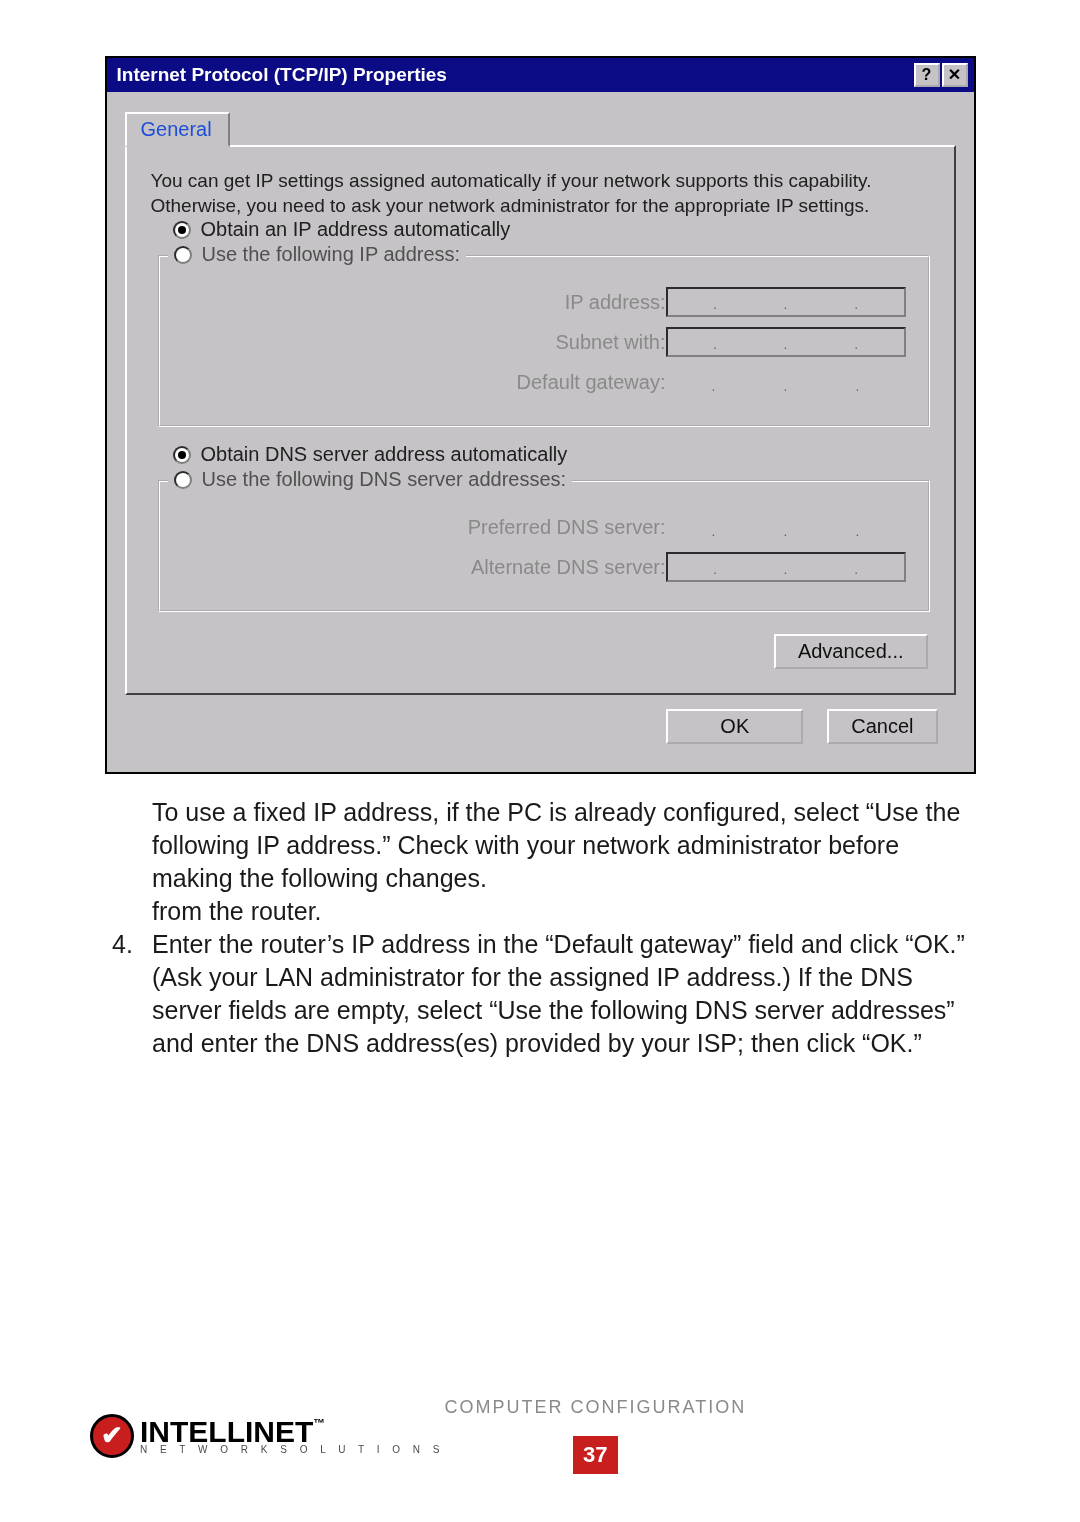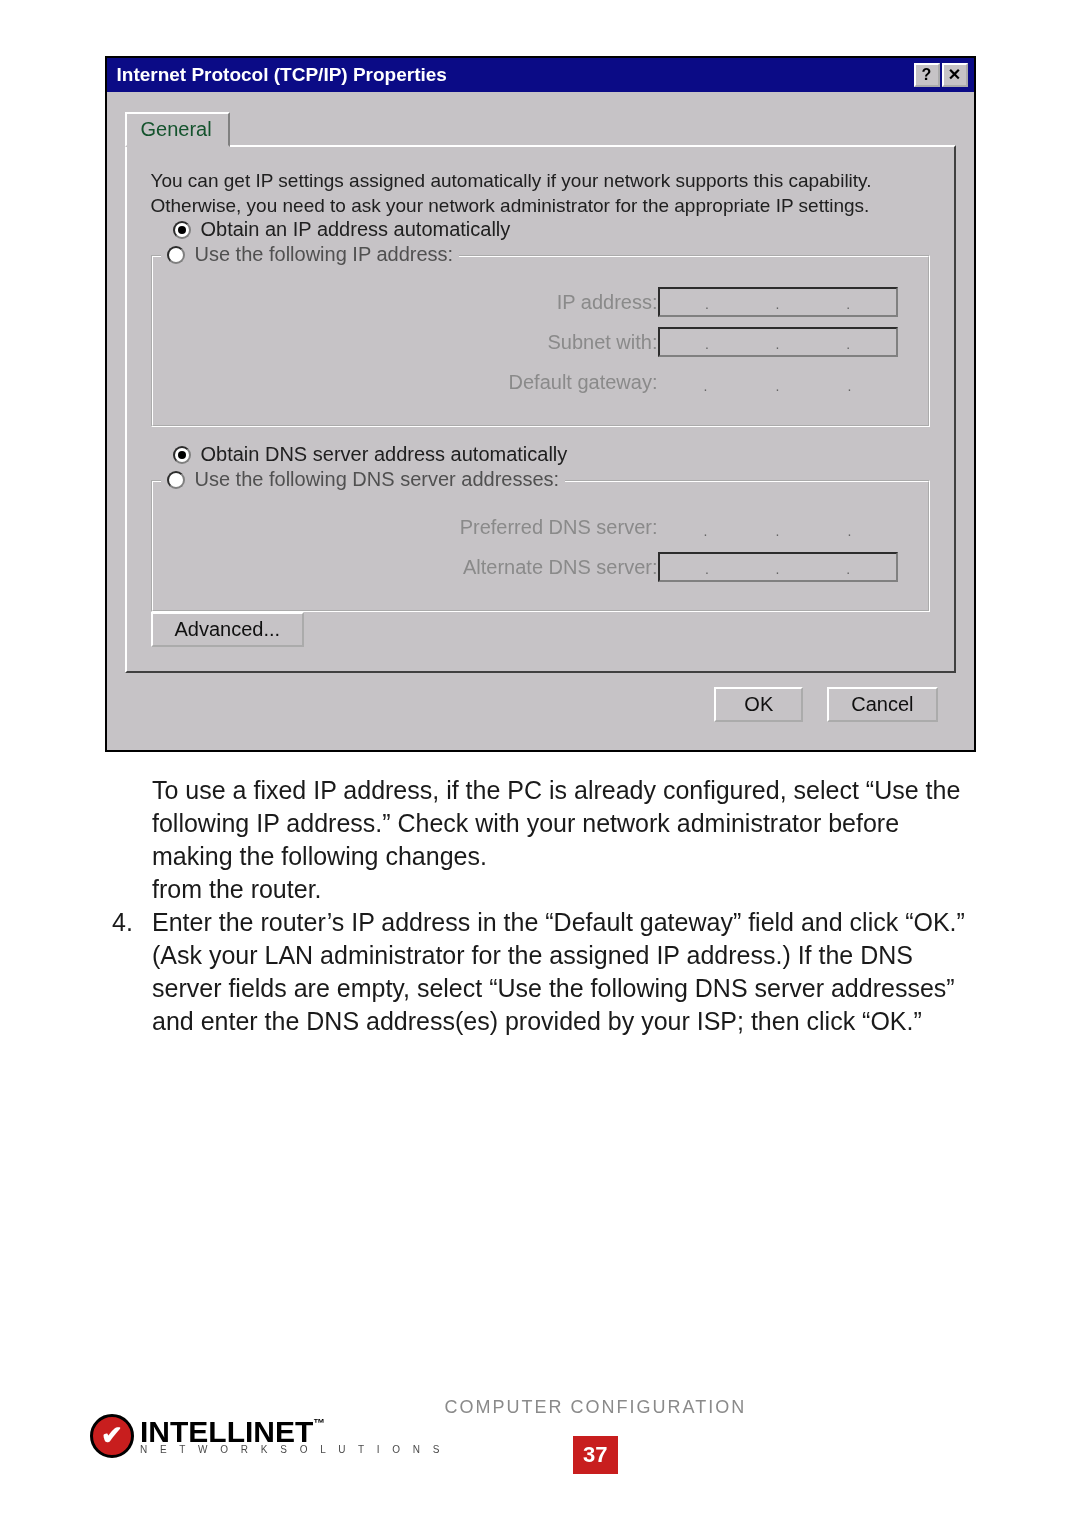--- a/index.html
+++ b/index.html
@@ -48,21 +48,21 @@
     display: inline-block;
     background: #c6c3c6;
     border: 2px solid;
     border-color: #fff #808080 #c6c3c6 #fff;
     padding: 4px 16px 4px 14px;
     font-size: 20px;
     position: relative;
     top: 2px;
     z-index: 2;
     font-family: Tahoma, Arial, sans-serif;
-    color: #14532d;
+    color: #1d4ed8;
   }
   .tab-panel {
     border: 2px solid;
     border-color: #fff #404040 #404040 #fff;
     background: #c6c3c6;
     padding: 22px 24px 24px 24px;
   }
   .intro {
     font-size: 19px;
     line-height: 1.3;
@@ -88,22 +88,23 @@
   }
   .radio.selected::after {
     content: "";
     width: 8px; height: 8px;
     border-radius: 50%;
     background: #000;
   }
   .groupbox {
     border: 2px groove #fff;
     margin-top: 14px;
-    padding: 20px 30px 18px 22px;
+    padding: 20px 22px 18px 22px;
     position: relative;
+    margin-left: 7px;
   }
   .groupbox .legend {
     position: absolute;
     top: -14px;
     left: 8px;
     background: #c6c3c6;
     padding: 0 6px;
     display: flex;
     align-items: center;
     gap: 10px;
@@ -139,21 +140,22 @@
   .btn {
     border: 2px outset #fff;
     background: #c6c3c6;
     font-size: 20px;
     padding: 4px 22px;
     font-family: Tahoma, Arial, sans-serif;
     color: #101010;
   }
   .advanced-row {
     display: flex;
-    margin-top: 0;
+    justify-content: flex-end;
+    margin-top: 22px;
     padding-right: 2px;
   }
   .dialog-actions {
     display: flex;
     justify-content: flex-end;
     gap: 24px;
     padding: 14px 18px 16px 0;
   }
   
   .doc-text {
@@ -305,21 +307,21 @@
                 <span>.</span>
               </div>
           </div>
         </div>
 
         <div class="advanced-row">
           <button class="btn">Advanced...</button>
         </div>
       </div>
       <div class="dialog-actions">
-        <button class="btn" style="padding:4px 28px">OK</button>
+        <button class="btn" style="padding:4px 52px">OK</button>
         <button class="btn">Cancel</button>
       </div>
     </div>
   </div>
 
   <div class="doc-text">
     <span class="indent">To use a fixed IP address, if the PC is already configured, select “Use the following IP address.” Check with your network administrator before making the following changes.</span>
     <span class="indent">from the router.</span>
     <div class="num">
       <span class="n">4.</span>

